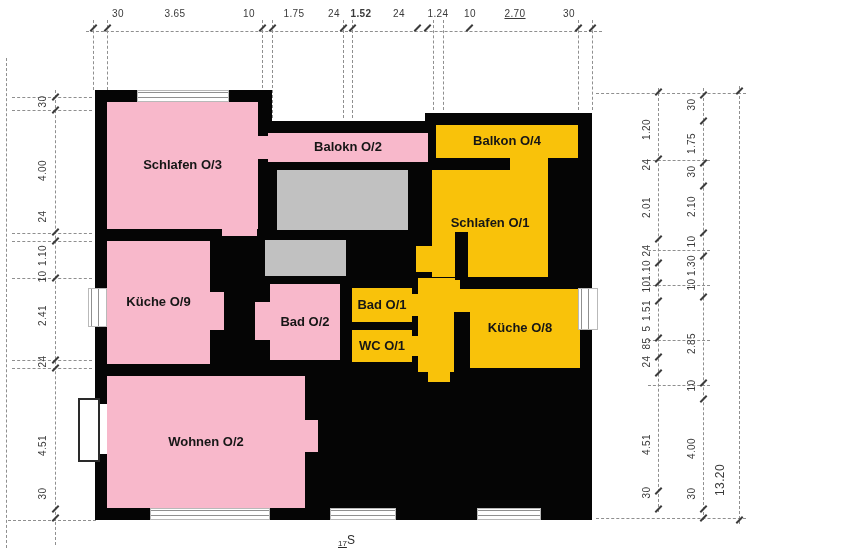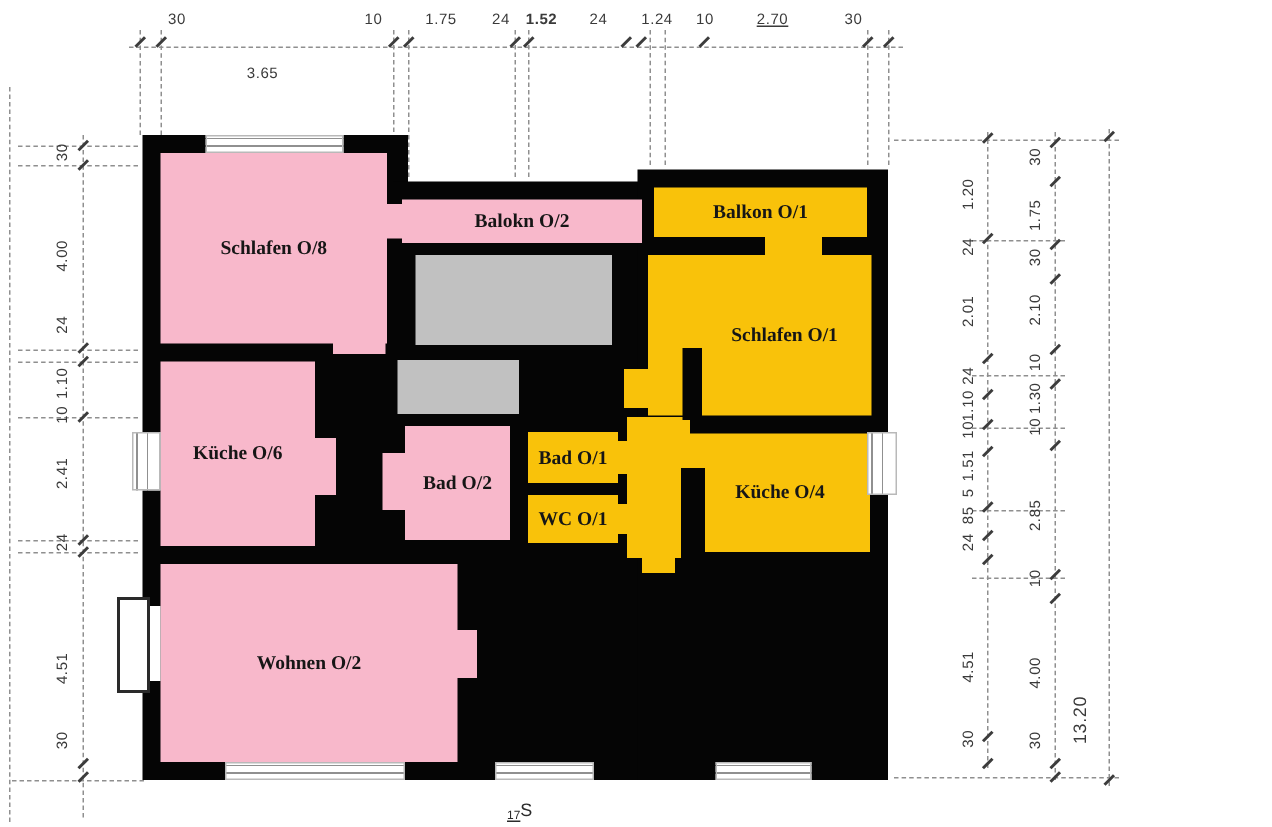--- a/index.html
+++ b/index.html
@@ -1,19 +1,19 @@
 <!DOCTYPE html>
 <html style="--o2: #F8B8CB; --o1: #F9C20A; --stair: #C1C1C1; --wall: #050505; --dimline: #8f8f8f; --dimtext: #3a3a3a;"><head>
 <meta charset="utf-8">
 <style>
   html,body{margin:0;padding:0;background:#fff;}
   .canvas{position:relative;width:848px;height:551px;background:#ffffff;overflow:hidden;
           font-family:"Liberation Sans",sans-serif;}
   .base{position:absolute;background:var(--wall);}
-  .room{position:absolute;display:flex;align-items:center;justify-content:center;text-align:center;font-family:Liberation Serif, serif;}
+  .room{position:absolute;display:flex;align-items:center;justify-content:center;text-align:center;}
   .pink{background:var(--o2);}
   .yellow{background:var(--o1);}
   .gray{background:var(--stair);}
   .rlabel{font-size:13px;font-weight:600;color:#161616;line-height:1.3;}
   .bridge{position:absolute;}
   .wstub{position:absolute;background:var(--wall);}
   .win{position:absolute;}
   .win.h{background:linear-gradient(to bottom,#fff 0 2px,#909090 2px 3px,#fff 3px 7px,#909090 7px 8px,#fff 8px 100%);box-shadow:0 0 0 1px #b9b9b9 inset;}
   .win.v{background:linear-gradient(to right,#fff 0 3px,#909090 3px 4px,#fff 4px 10px,#909090 10px 11px,#fff 11px 100%);box-shadow:0 0 0 1px #b9b9b9 inset;}
   .bay{position:absolute;background:#fff;border:2px solid #2a2a2a;}
@@ -105,21 +105,21 @@
   <i class="tk" style="left:699px;top:255px;"></i>
   <i class="tk" style="left:699px;top:296px;"></i>
   <i class="tk" style="left:699px;top:382px;"></i>
   <i class="tk" style="left:699px;top:398px;"></i>
   <i class="tk" style="left:699px;top:508px;"></i>
   <i class="tk" style="left:699px;top:517px;"></i>
   <i class="tk" style="left:735px;top:90px;"></i>
   <i class="tk" style="left:735px;top:519px;"></i>
 
   <span class="dim h" style="left:118px;top:8px;">30</span>
-  <span class="dim h" style="left:175px;top:8px;margin-top:36px;">3.65</span>
+  <span class="dim h" style="left:175px;top:8px;">3.65</span>
   <span class="dim h" style="left:249px;top:8px;">10</span>
   <span class="dim h" style="left:294px;top:8px;">1.75</span>
   <span class="dim h" style="left:334px;top:8px;">24</span>
   <span class="dim h" style="left:361px;top:8px;font-weight:bold;">1.52</span>
   <span class="dim h" style="left:399px;top:8px;">24</span>
   <span class="dim h" style="left:438px;top:8px;">1.24</span>
   <span class="dim h" style="left:470px;top:8px;">10</span>
   <span class="dim h" style="left:515px;top:8px;text-decoration:underline;">2.70</span>
   <span class="dim h" style="left:569px;top:8px;">30</span>
 
@@ -158,48 +158,48 @@
   <span class="dim v" style="left:671px;top:443px;">4.00</span>
   <span class="dim v" style="left:671px;top:488px;">30</span>
 
   <span class="dim v big" style="left:700px;top:473px;">13.20</span>
 
   <div class="base" style="left:95px;top:90px;width:177px;height:430px;"></div>
   <div class="base" style="left:262px;top:121px;width:170px;height:399px;"></div>
   <div class="base" style="left:425px;top:113px;width:167px;height:407px;"></div>
 
   <div class="room pink" style="left:107px;top:102px;width:151px;height:127px;">
-      <span class="rlabel">Schlafen O/8</span>
+      <span class="rlabel">Schlafen O/3</span>
     </div>
   <div class="room pink" style="left:268px;top:133px;width:160px;height:29px;">
       <span class="rlabel">Balokn O/2</span>
     </div>
   <div class="room yellow" style="left:436px;top:125px;width:142px;height:33px;">
-      <span class="rlabel">Balkon O/1</span>
-    </div>
-  <div class="room yellow" style="left:432px;top:170px;width:116px;height:107px;padding-left:33px;">
+      <span class="rlabel">Balkon O/4</span>
+    </div>
+  <div class="room yellow" style="left:432px;top:170px;width:116px;height:107px;">
       <span class="rlabel">Schlafen O/1</span>
     </div>
   <div class="room gray" style="left:277px;top:170px;width:131px;height:60px;"></div>
   <div class="room gray" style="left:265px;top:240px;width:81px;height:36px;"></div>
   <div class="room pink" style="left:107px;top:241px;width:103px;height:123px;">
-      <span class="rlabel">Küche O/6</span>
+      <span class="rlabel">Küche O/9</span>
     </div>
   <div class="room pink" style="left:270px;top:284px;width:70px;height:76px;">
       <span class="rlabel">Bad O/2</span>
     </div>
   <div class="room yellow" style="left:418px;top:278px;width:42px;height:94px;"></div>
   <div class="room yellow" style="left:352px;top:288px;width:60px;height:34px;">
       <span class="rlabel">Bad O/1</span>
     </div>
   <div class="room yellow" style="left:352px;top:330px;width:60px;height:32px;">
       <span class="rlabel">WC O/1</span>
     </div>
   <div class="room yellow" style="left:460px;top:289px;width:120px;height:79px;">
-      <span class="rlabel">Küche O/4</span>
+      <span class="rlabel">Küche O/8</span>
     </div>
   <div class="room pink" style="left:107px;top:376px;width:198px;height:132px;">
       <span class="rlabel">Wohnen O/2</span>
     </div>
 
   <div class="bridge pink" style="left:252px;top:136px;width:20px;height:23px;"></div>
   <div class="bridge pink" style="left:222px;top:222px;width:35px;height:14px;"></div>
   <div class="bridge pink" style="left:206px;top:292px;width:18px;height:38px;"></div>
   <div class="bridge pink" style="left:255px;top:302px;width:17px;height:38px;"></div>
   <div class="bridge pink" style="left:303px;top:420px;width:15px;height:32px;"></div>

